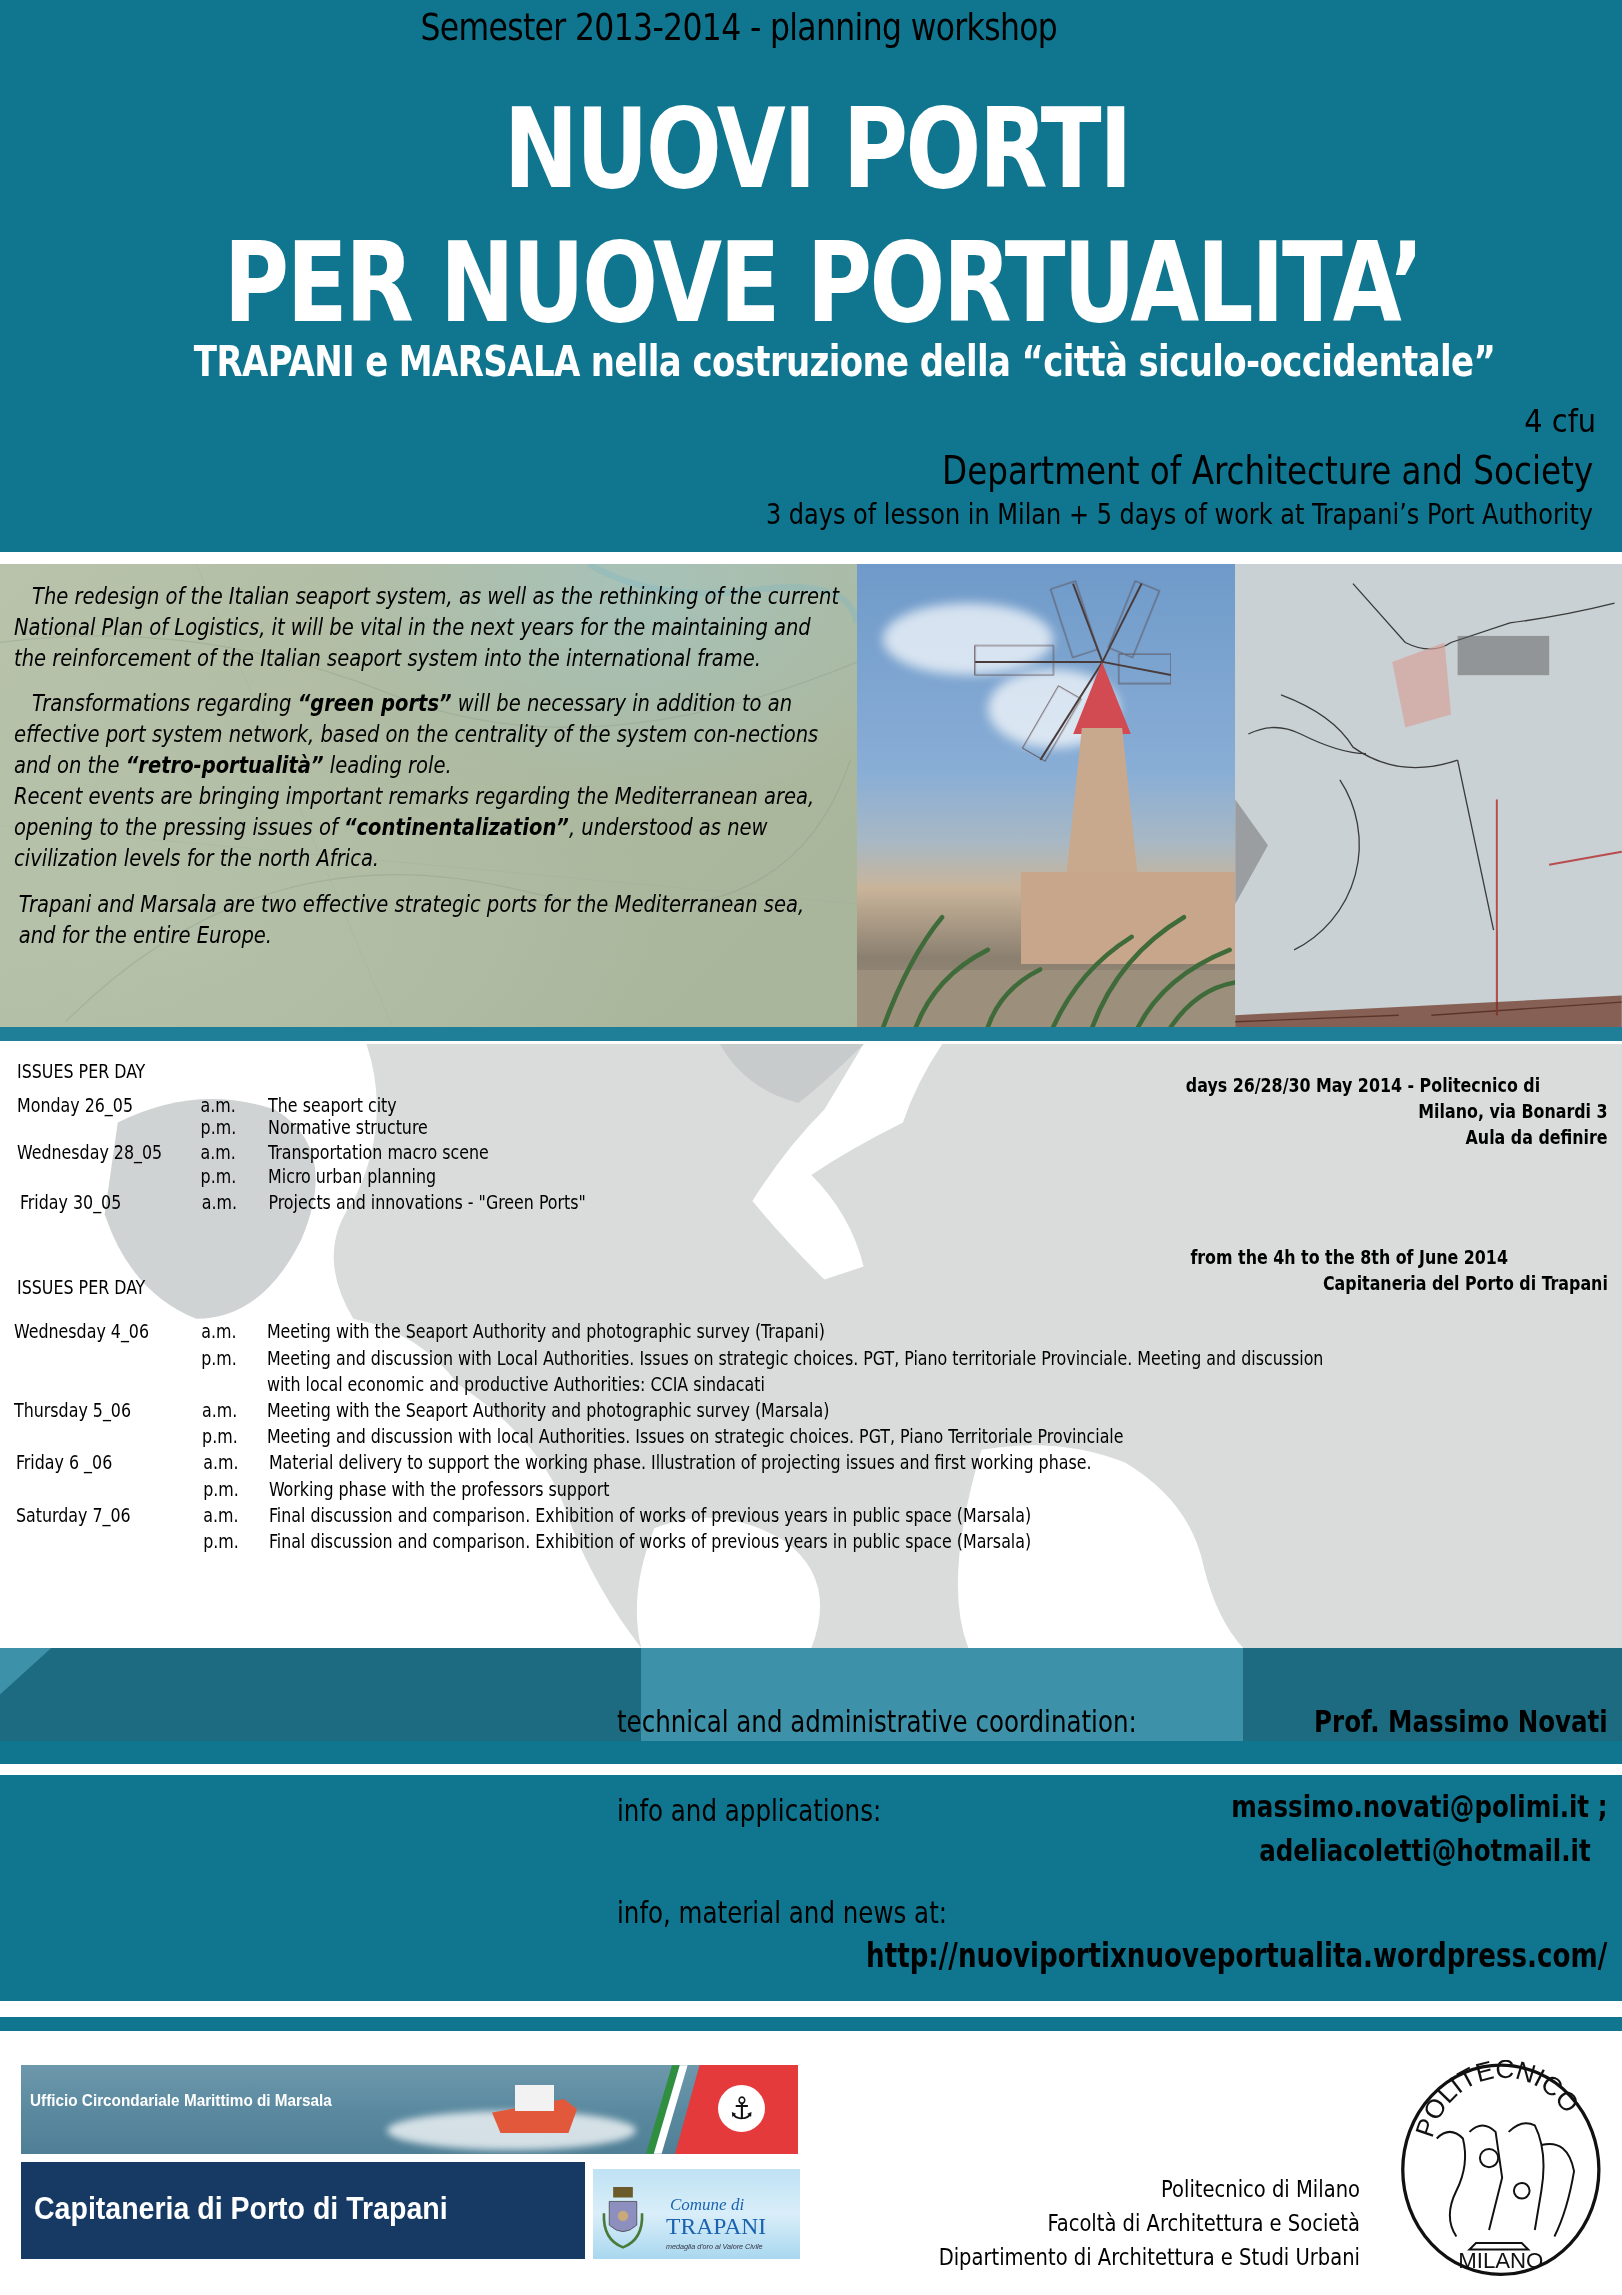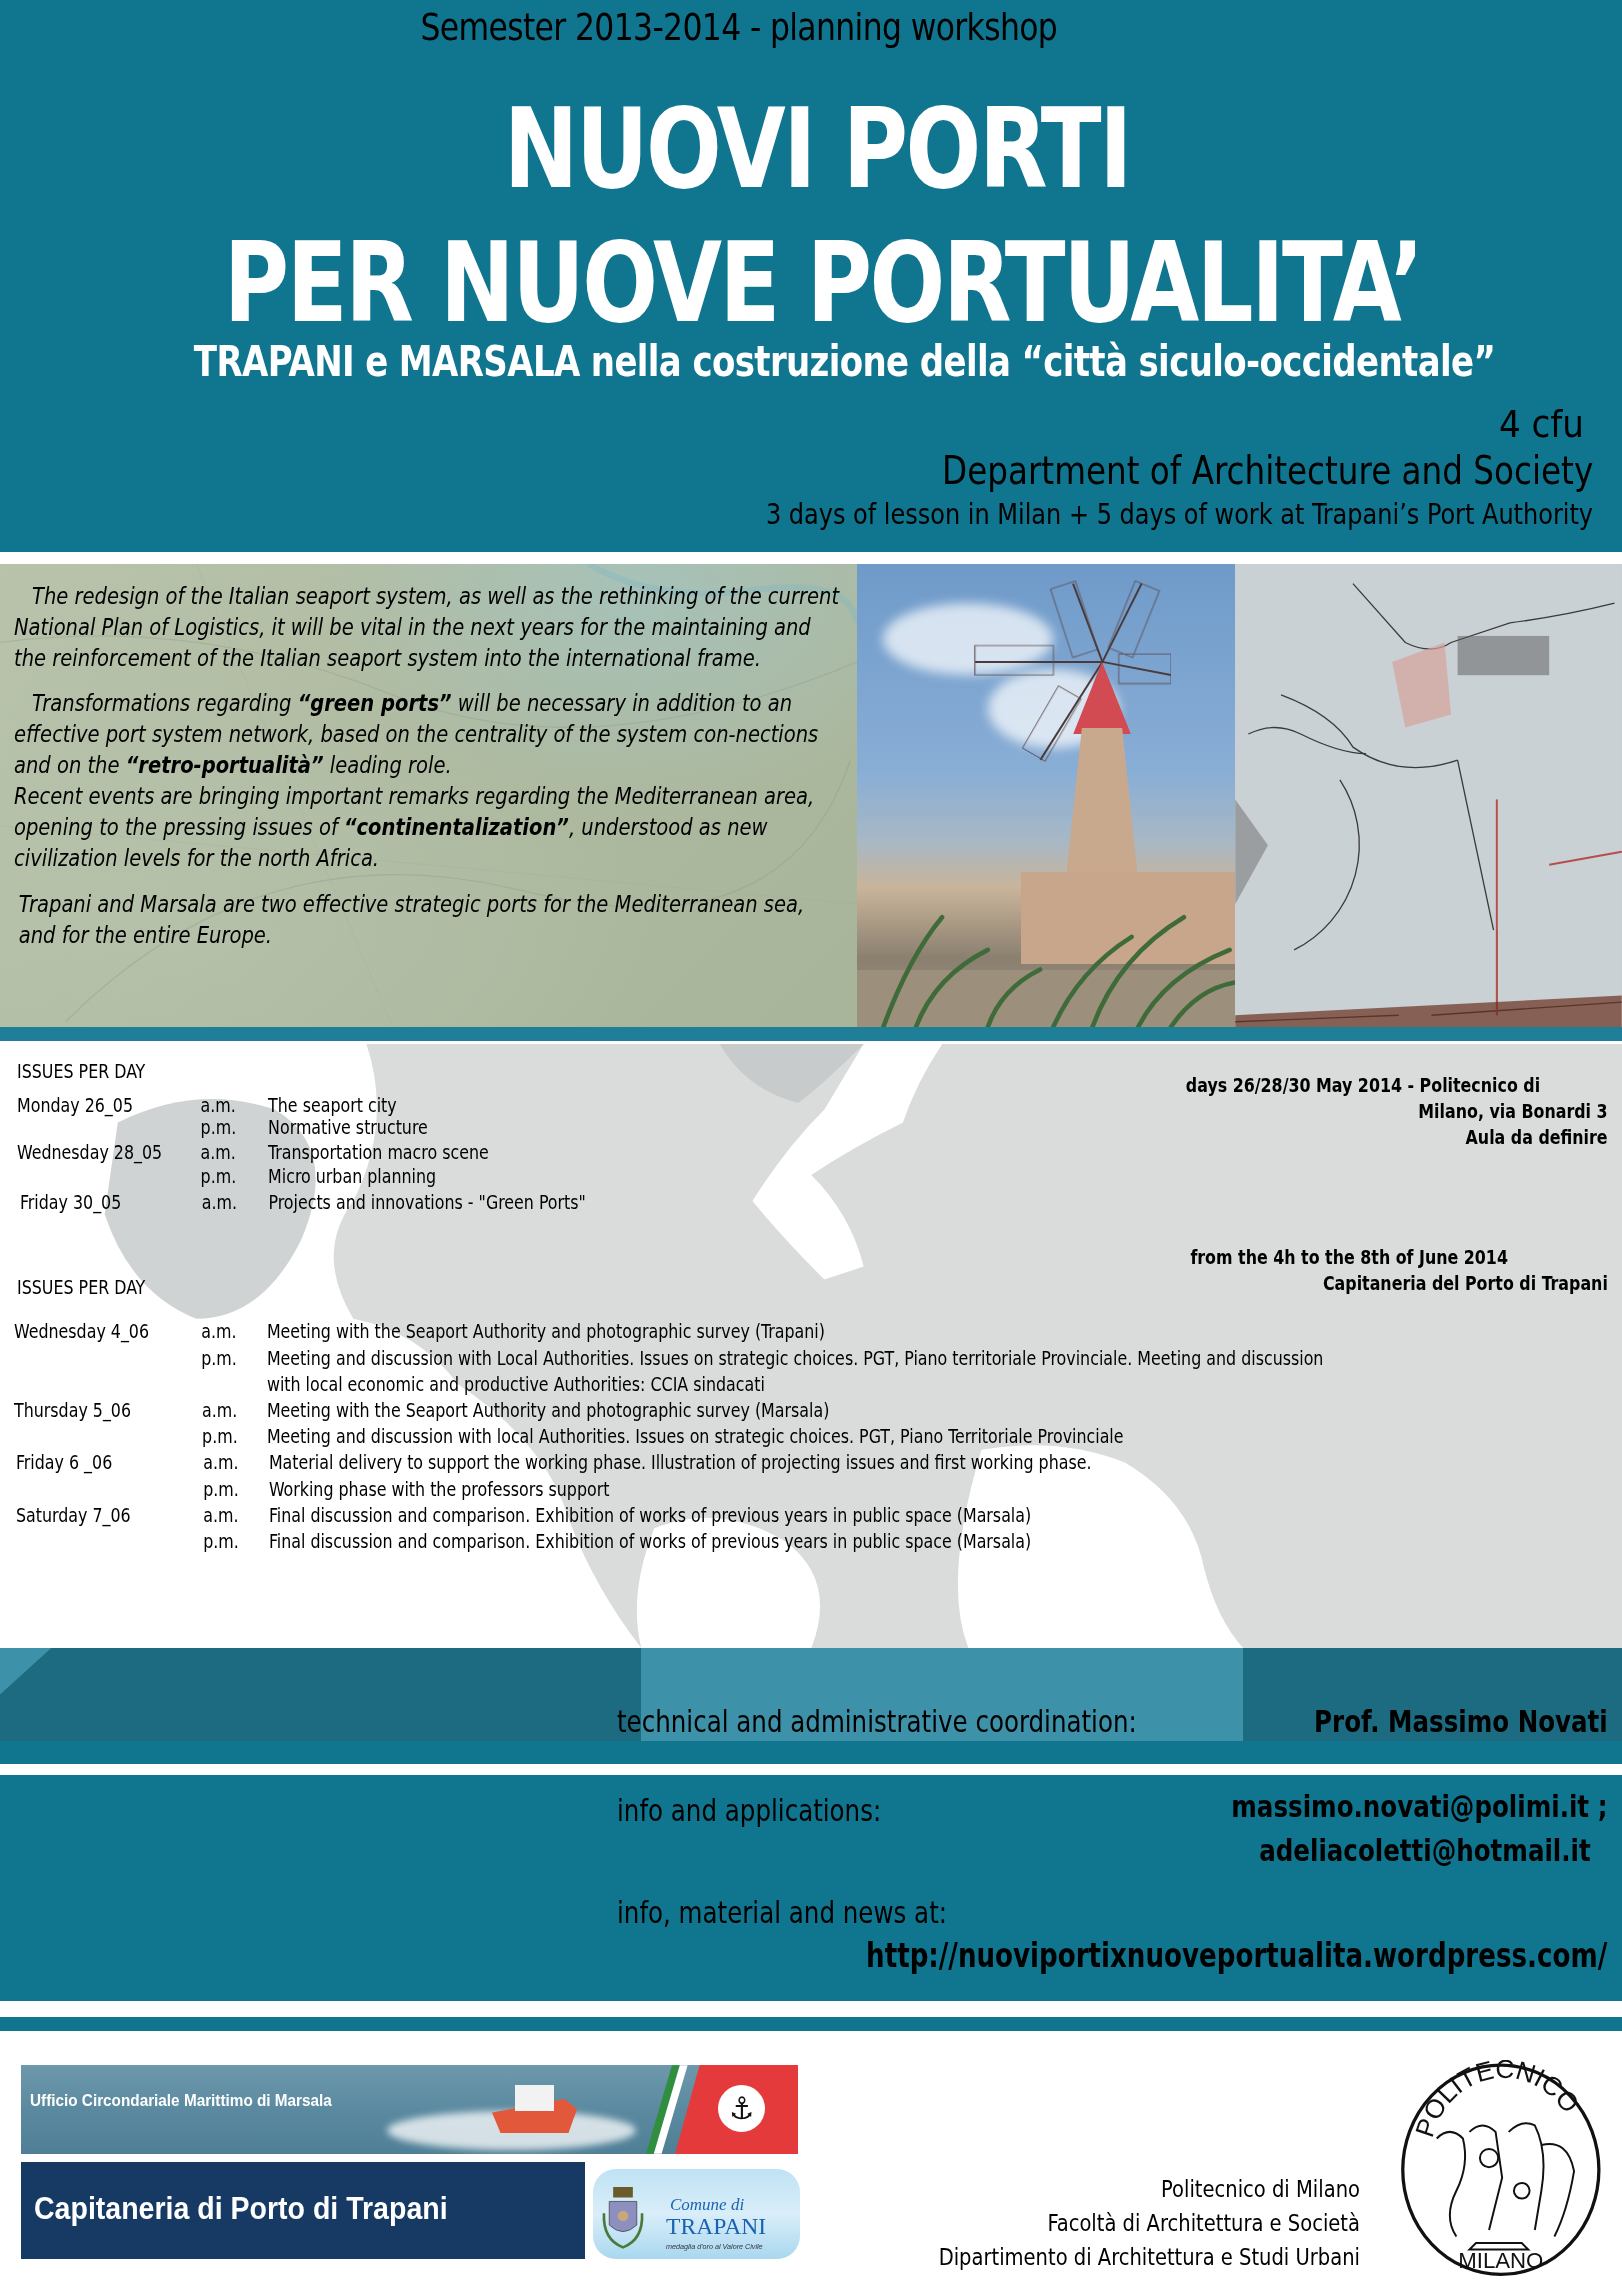--- a/index.html
+++ b/index.html
@@ -7,21 +7,21 @@
   body { position: relative; font-family: "DejaVu Sans Condensed", "DejaVu Sans", "Liberation Sans", sans-serif; color: #000; }
 
   .abs { position: absolute; }
 
   
   .header { left: 0; top: 0; width: 1622px; height: 552px; background: #10758f; }
   .semester { left: 0; width: 1622px; top: 5.2px; text-align: center; font-size: 38px; padding-right: 157px; letter-spacing: -0.7px; transform: scaleX(0.92); }
   .title1 { left: 0; width: 1622px; top: 85px; text-align: center; color: #fff; font-weight: bold; font-size: 110px; letter-spacing: -2.6px; transform: scaleX(0.9); padding-left: 13px; }
   .title2 { left: 0; width: 1622px; top: 219px; text-align: center; color: #fff; font-weight: bold; font-size: 110px; letter-spacing: -2.6px; transform: scaleX(0.9); padding-left: 26px; }
   .subtitle { left: 92px; width: 1505px; top: 337px; text-align: center; color: #fff; font-weight: bold; font-size: 42px; letter-spacing: -0.7px; transform: scaleX(0.9); }
-  .cfu { right: 38px; top: 402px; font-size: 38px; }
+  .cfu { right: 26px; top: 402px; font-size: 32px; }
   .dept { right: 29px; top: 448px; font-size: 39px; transform-origin: right; transform: scaleX(0.93); }
   .days { right: 29px; top: 497px; font-size: 29px; transform-origin: right; transform: scaleX(0.92); }
 
   
   .intro-text-panel { left: 0; top: 564px; width: 857px; height: 463px;
     background:
       radial-gradient(ellipse at 75% 5%, rgba(160,200,205,0.55), transparent 35%),
       radial-gradient(ellipse at 20% 80%, rgba(190,200,180,0.4), transparent 50%),
       linear-gradient(135deg, #b9c3ac 0%, #aebaa0 50%, #a9b59b 100%); }
   .intro-text { left: 14.4px; top: 581px; width: 831px; font-style: italic; font-size: 23.6px; line-height: 31px; transform-origin: left top; transform: scaleX(0.92); width: 903px; }
@@ -82,21 +82,21 @@
   .wake { left: 366px; top: 46px; width: 249px; height: 39px; border-radius: 50%; background: rgba(255,255,255,0.75); filter: blur(3.9px); }
   .boat { left: 471px; top: 34px; width: 85px; height: 34px; background: #e2583b; clip-path: polygon(0 40%, 85% 0, 100% 30%, 90% 100%, 10% 100%); }
   .boat-cabin { left: 494px; top: 19.6px; width: 39px; height: 26px; background: #f2f2f2; }
   .flag-stripes { left: 625px; top: 0; width: 52px; height: 89px; }
   .red-panel { left: 654px; top: 0; width: 123px; height: 89px; background: #e53a3c; clip-path: polygon(20% 0, 100% 0, 100% 100%, 0 100%); }
   .anchor-circle { left: 697px; top: 19.6px; width: 47px; height: 47px; border-radius: 50%; background: #fff; display: flex; align-items: center; justify-content: center; font-size: 31px; color: #111; }
 
   .trapani-banner { left: 21px; top: 2162px; width: 564px; height: 97px; background: #163a64; }
   .trapani-banner-text { left: 13px; top: 29px; color: #fff; font-family: "Liberation Sans", sans-serif; font-weight: bold; font-size: 31px; transform-origin: left top; transform: scaleX(0.92); white-space: nowrap; }
 
-  .comune-logo { left: 593px; top: 2169px; width: 207px; height: 90px; background: linear-gradient(180deg, #bfe2f4 0%, #d9eef9 50%, #a9d7ef 100%); border-radius: 23px; }
+  .comune-logo { left: 593px; top: 2169px; width: 207px; height: 90px; background: linear-gradient(180deg, #bfe2f4 0%, #d9eef9 50%, #a9d7ef 100%); }
   .crest { left: 6.5px; top: 18.3px; width: 46px; height: 63px; }
   .comune-line1 { left: 77px; top: 26px; color: #1a63b0; font-family: "Liberation Serif", serif; font-style: italic; font-size: 17px; }
   .comune-line2 { left: 73px; top: 44px; color: #1a63b0; font-family: "Liberation Serif", serif; font-size: 23.6px; letter-spacing: 0px; }
   .comune-line3 { left: 73px; top: 73px; color: #334; font-family: "Liberation Sans", sans-serif; font-style: italic; font-size: 7.2px; }
 
   .poli-text { right: 262px; top: 2172px; text-align: right; font-size: 23.6px; line-height: 34px; transform-origin: right top; transform: scaleX(0.92); white-space: nowrap; }
   .poli-seal { left: 1391px; top: 2060px; width: 219px; height: 219px; }
 </style>
 </head>
 <body>

